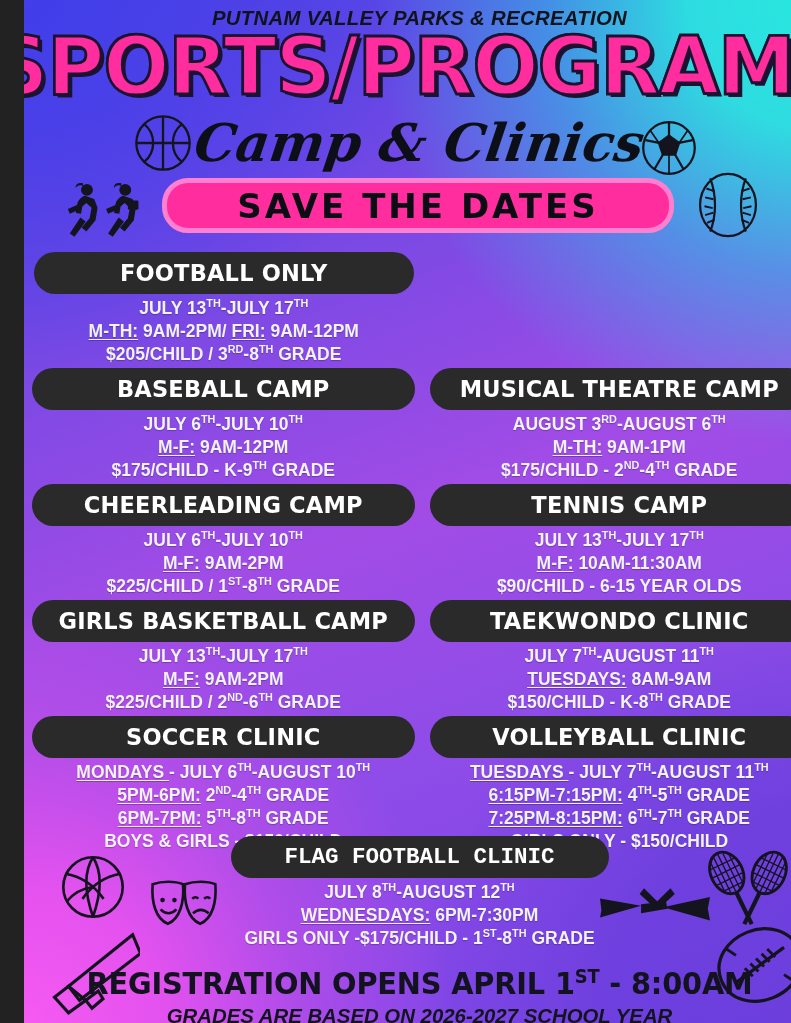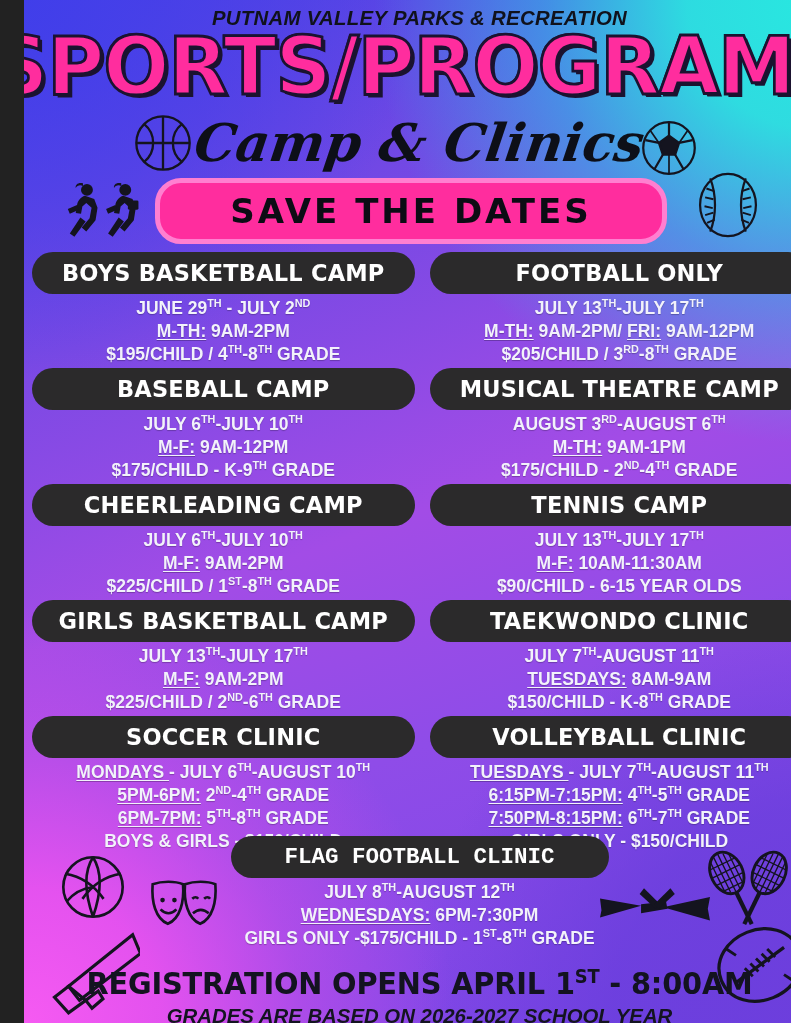--- a/index.html
+++ b/index.html
@@ -61,23 +61,23 @@
     font-size: 52px;
     font-style: italic;
     font-weight: 700;
     color: #0d0f18;
     font-family: "DejaVu Serif", serif;
     transform: skewX(-8deg);
   }
   .save-wrap {
     position: absolute;
     top: 178px;
-    left: 131px;
+    left: 138px;
     width: 512px;
-    height: 66px;
+    height: 55px;
   }
   .save-band {
     width: 100%;
     height: 100%;
     box-sizing: border-box;
     background: #ff2d9e;
     border-radius: 26px;
     border: 5px solid #ff7fd0;
     display: flex;
     align-items: center;
@@ -294,28 +294,20 @@
 
   <div class="kicker">PUTNAM VALLEY PARKS &amp; RECREATION</div>
   <div class="wordmark">SPORTS/PROGRAMS</div>
   <div class="script">Camp &amp; Clinics</div>
   <div class="save-wrap">
     <div class="save-band">SAVE THE DATES</div>
   </div>
 
   <div class="grid" id="grid">
       <div class="row">
-        <div class="col left">
-          <div class="pill">BOYS BASKETBALL CAMP</div>
-          <div class="details">
-            <div>JUNE 29<sup>TH</sup> - JULY 2<sup>ND</sup></div>
-            <div><span class="u">M-TH:</span> 9AM-2PM</div>
-            <div>$195/CHILD / 4<sup>TH</sup>-8<sup>TH</sup> GRADE</div>
-          </div>
-        </div>
         <div class="col right">
           <div class="pill">FOOTBALL ONLY</div>
           <div class="details">
             <div>JULY 13<sup>TH</sup>-JULY 17<sup>TH</sup></div>
             <div><span class="u">M-TH:</span> 9AM-2PM/ <span class="u">FRI:</span> 9AM-12PM</div>
             <div>$205/CHILD / 3<sup>RD</sup>-8<sup>TH</sup> GRADE</div>
           </div>
         </div>
       </div>
       <div class="row">
@@ -380,21 +372,21 @@
             <div><span class="u">5PM-6PM:</span> 2<sup>ND</sup>-4<sup>TH</sup> GRADE</div>
             <div><span class="u">6PM-7PM:</span> 5<sup>TH</sup>-8<sup>TH</sup> GRADE</div>
             <div>BOYS &amp; GIRLS - $150/CHILD</div>
           </div>
         </div>
         <div class="col right">
           <div class="pill">VOLLEYBALL CLINIC</div>
           <div class="details">
             <div><span class="u">TUESDAYS </span>- JULY 7<sup>TH</sup>-AUGUST 11<sup>TH</sup></div>
             <div><span class="u">6:15PM-7:15PM:</span> 4<sup>TH</sup>-5<sup>TH</sup> GRADE</div>
-            <div><span class="u">7:50PM-8:15PM:</span> 6<sup>TH</sup>-7<sup>TH</sup> GRADE</div>
+            <div><span class="u">7:25PM-8:15PM:</span> 6<sup>TH</sup>-7<sup>TH</sup> GRADE</div>
             <div>GIRLS ONLY - $150/CHILD</div>
           </div>
         </div>
       </div>
     </div>
 
   <div class="bottom">
     <div class="flag-pill-wrap">
       <div class="flag-pill">FLAG FOOTBALL CLINIC</div>
     </div>

